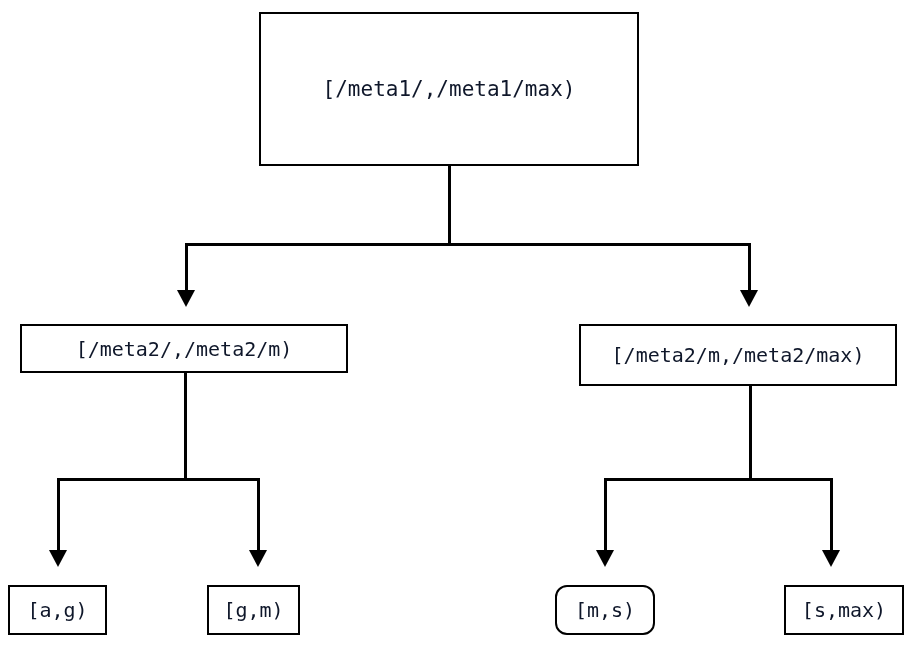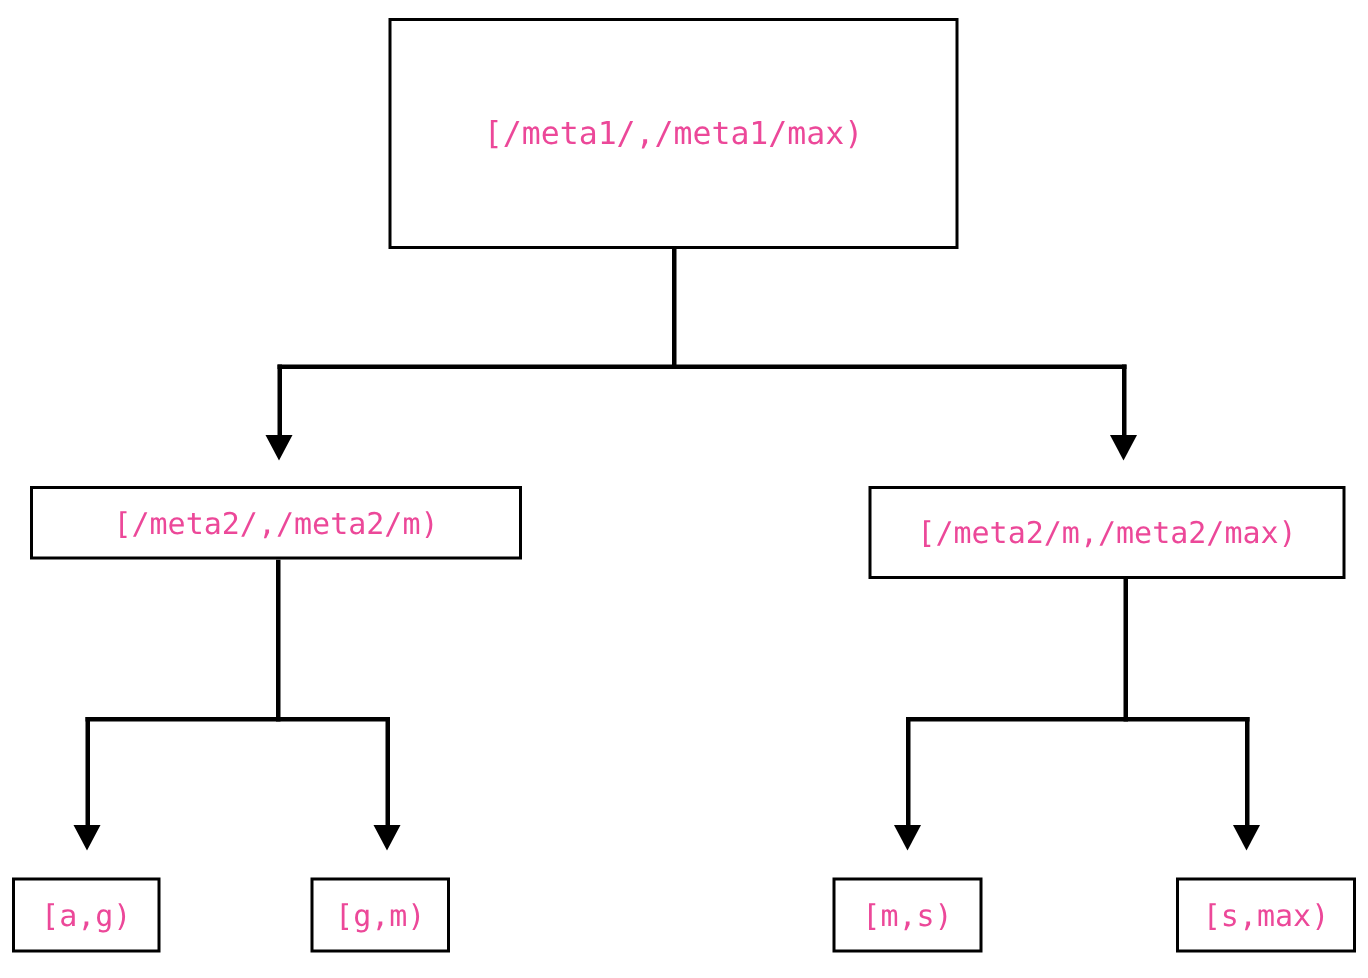--- a/index.html
+++ b/index.html
@@ -22,21 +22,21 @@
     box-sizing: border-box;
     border: 2px solid #000000;
     background: #ffffff;
     display: flex;
     align-items: center;
     justify-content: center;
     color: #000000;
     white-space: pre;
   }
   .node-label {
-    color: #ec4899;
+    color: #0f172a;
     white-space: pre;
     line-height: 1;
   }
   
   #node-root {
     left: 259px;
     top: 12px;
     width: 380px;
     height: 154px;
   }
@@ -69,20 +69,21 @@
     left: 207px;
     top: 585px;
     width: 93px;
     height: 50px;
   }
   #node-leaf-ms {
     left: 555px;
     top: 585px;
     width: 100px;
     height: 50px;
+    border-radius: 12px;
   }
   #node-leaf-smax {
     left: 784px;
     top: 585px;
     width: 120px;
     height: 50px;
   }
   .leaf .node-label { font-size: 20px; }
 
   

